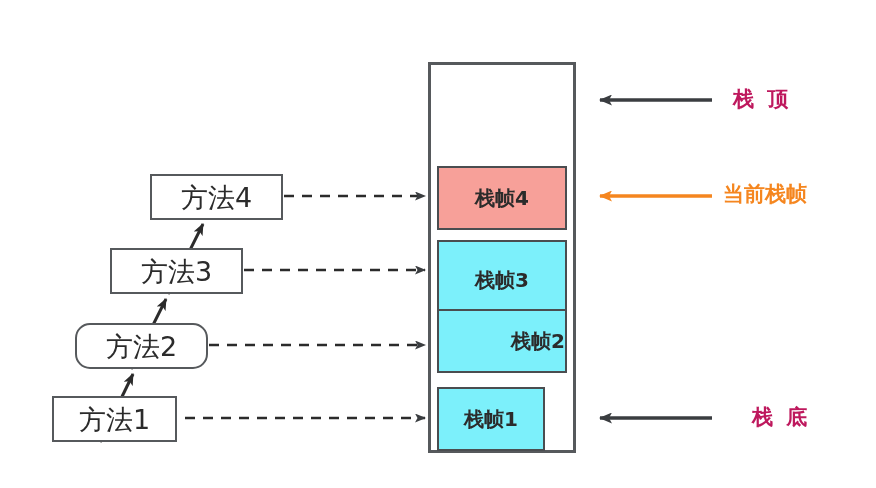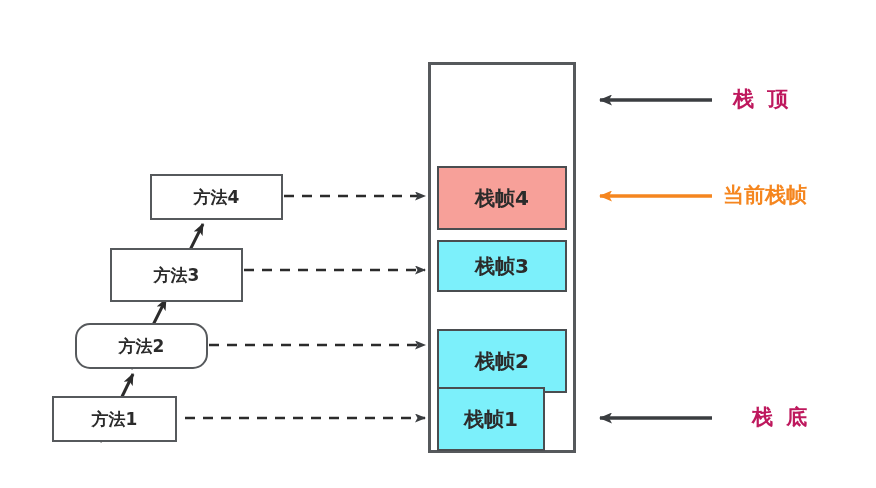--- a/index.html
+++ b/index.html
@@ -30,22 +30,22 @@
     position: absolute;
     box-sizing: border-box;
     background: #ffffff;
     border: 2px solid #56595c;
     display: flex;
     align-items: center;
     justify-content: center;
     z-index: 3;
   }
   .method-label {
-    font-size: 17px;
-    font-weight: 700;
+    font-size: 27px;
+    font-weight: 400;
     color: #2b2b2b;
     letter-spacing: 0px;
     line-height: 1;
   }
 
   
   #stack-container {
     position: absolute;
     box-sizing: border-box;
     border: 3px solid #56595c;
@@ -118,50 +118,50 @@
       <line x1="712" y1="100" x2="600" y2="100" stroke="#3a3d40" marker-end="url(#arrowDarkLeft)"></line>
       <line x1="712" y1="196" x2="600" y2="196" stroke="#f5861f" marker-end="url(#arrowOrangeLeft)"></line>
       <line x1="712" y1="418" x2="600" y2="418" stroke="#3a3d40" marker-end="url(#arrowDarkLeft)"></line>
     </g>
   </svg>
 
   <div class="method-box" style="left:150px; top:174px; width:133px; height:46px;">
     <span class="method-label">方法4</span>
   </div>
 
-  <div class="method-box" style="left:110px; top:248px; width:133px; height:54px;">
+  <div class="method-box" style="left:110px; top:248px; width:133px; height:46px;">
     <span class="method-label">方法3</span>
   </div>
 
   <div class="method-box" style="left:75px; top:323px; width:133px; height:46px;border-radius:15px;">
     <span class="method-label">方法2</span>
   </div>
 
   <div class="method-box" style="left:52px; top:396px; width:125px; height:46px;">
     <span class="method-label">方法1</span>
   </div>
 
   <div id="stack-container" style="left:428px; top:62px; width:148px; height:391px;">
 
     <div class="stack-frame" style="left:6px; top:101px; width:130px; height:64px; background:#f7a099;">
       <span class="frame-label">栈帧4</span>
     </div>
 
-    <div class="stack-frame" style="left:6px; top:175px; width:130px; height:52px; background:#7cf0fb;">
+    <div class="stack-frame" style="left:6px; top:175px; width:130px; height:80px; background:#7cf0fb;">
       <span class="frame-label">栈帧3</span>
     </div>
 
-    <div class="stack-frame" style="left:6px; top:264px; width:130px; height:64px; background:#7cf0fb;">
+    <div class="stack-frame" style="left:6px; top:244px; width:130px; height:64px; background:#7cf0fb;justify-content:flex-end;">
       <span class="frame-label">栈帧2</span>
     </div>
 
     <div class="stack-frame" style="left:6px; top:322px; width:108px; height:64px; background:#7cf0fb;">
       <span class="frame-label">栈帧1</span>
     </div>
   </div>
 
   <div class="annot-label annot-dark" style="left:733px; top:89px;">栈 顶</div>
 
-  <div class="annot-label annot-orange" style="left:723px; top:185px;">当前栈帧</div>
+  <div class="annot-label annot-orange" style="left:723px; top:185px;font-family:Liberation Mono, monospace;">当前栈帧</div>
 
   <div class="annot-label annot-dark" style="left:752px; top:407px;">栈 底</div>
 
 </div>
 
 </body></html>

